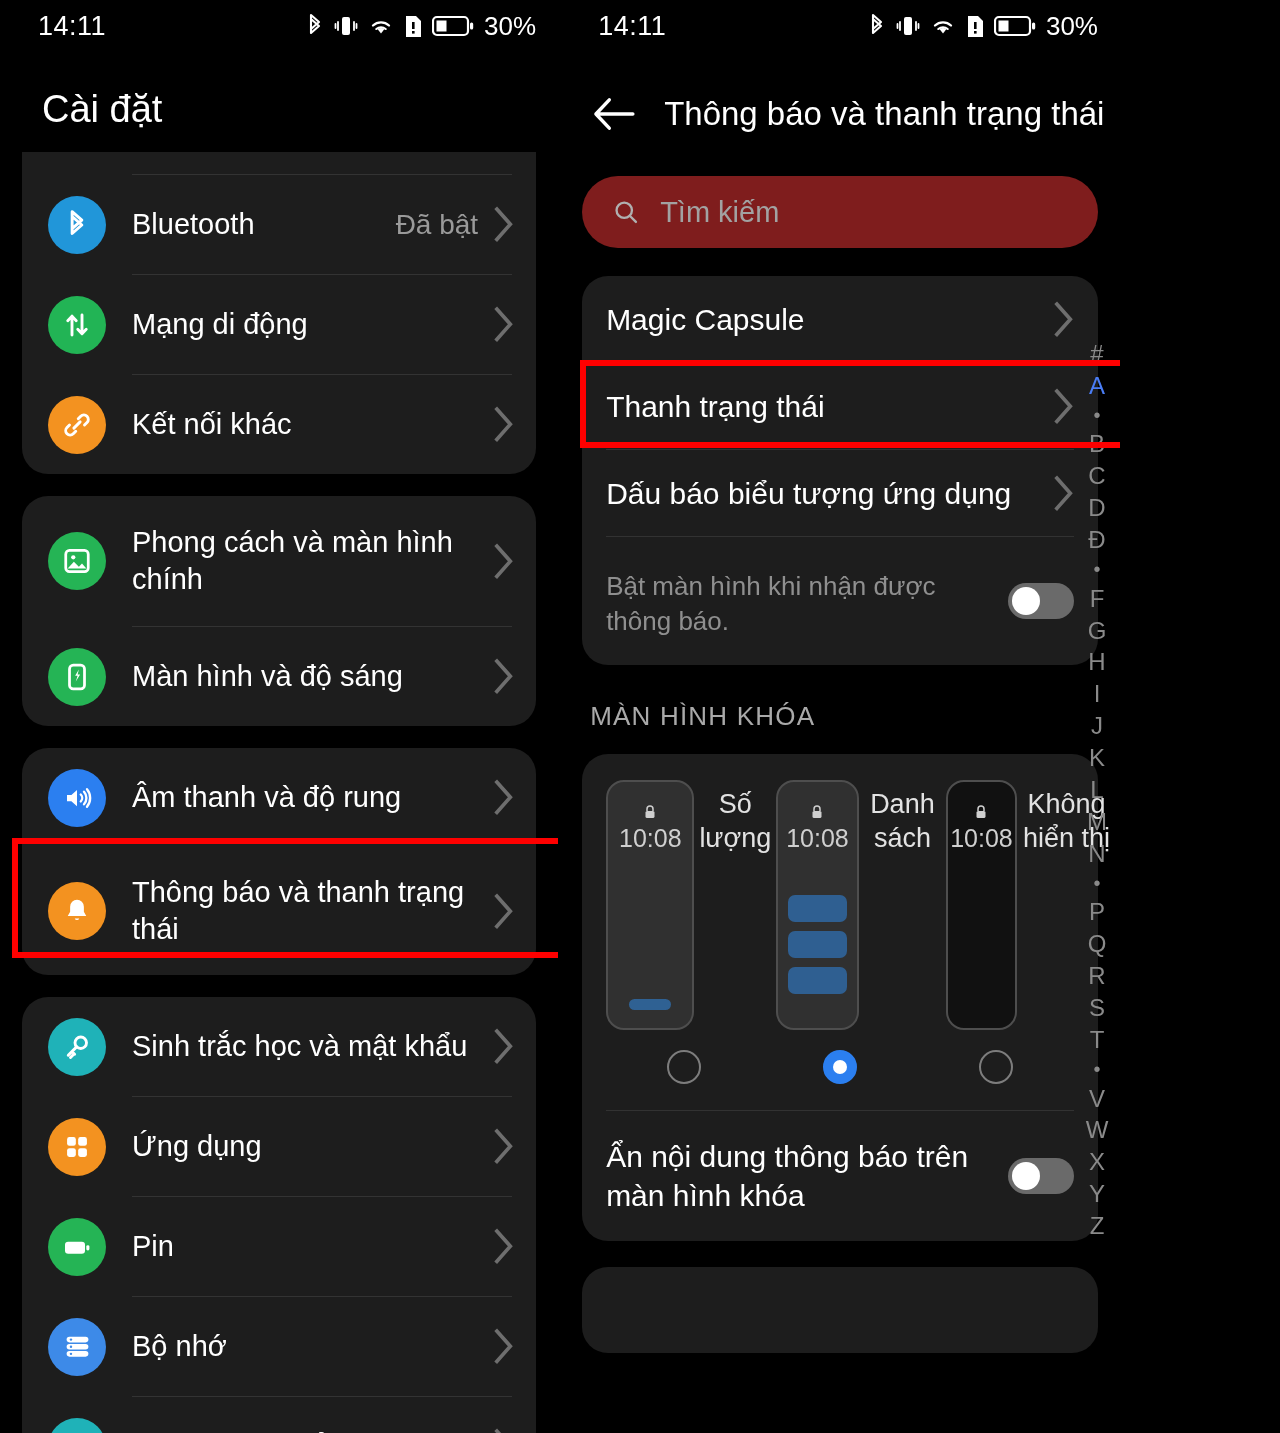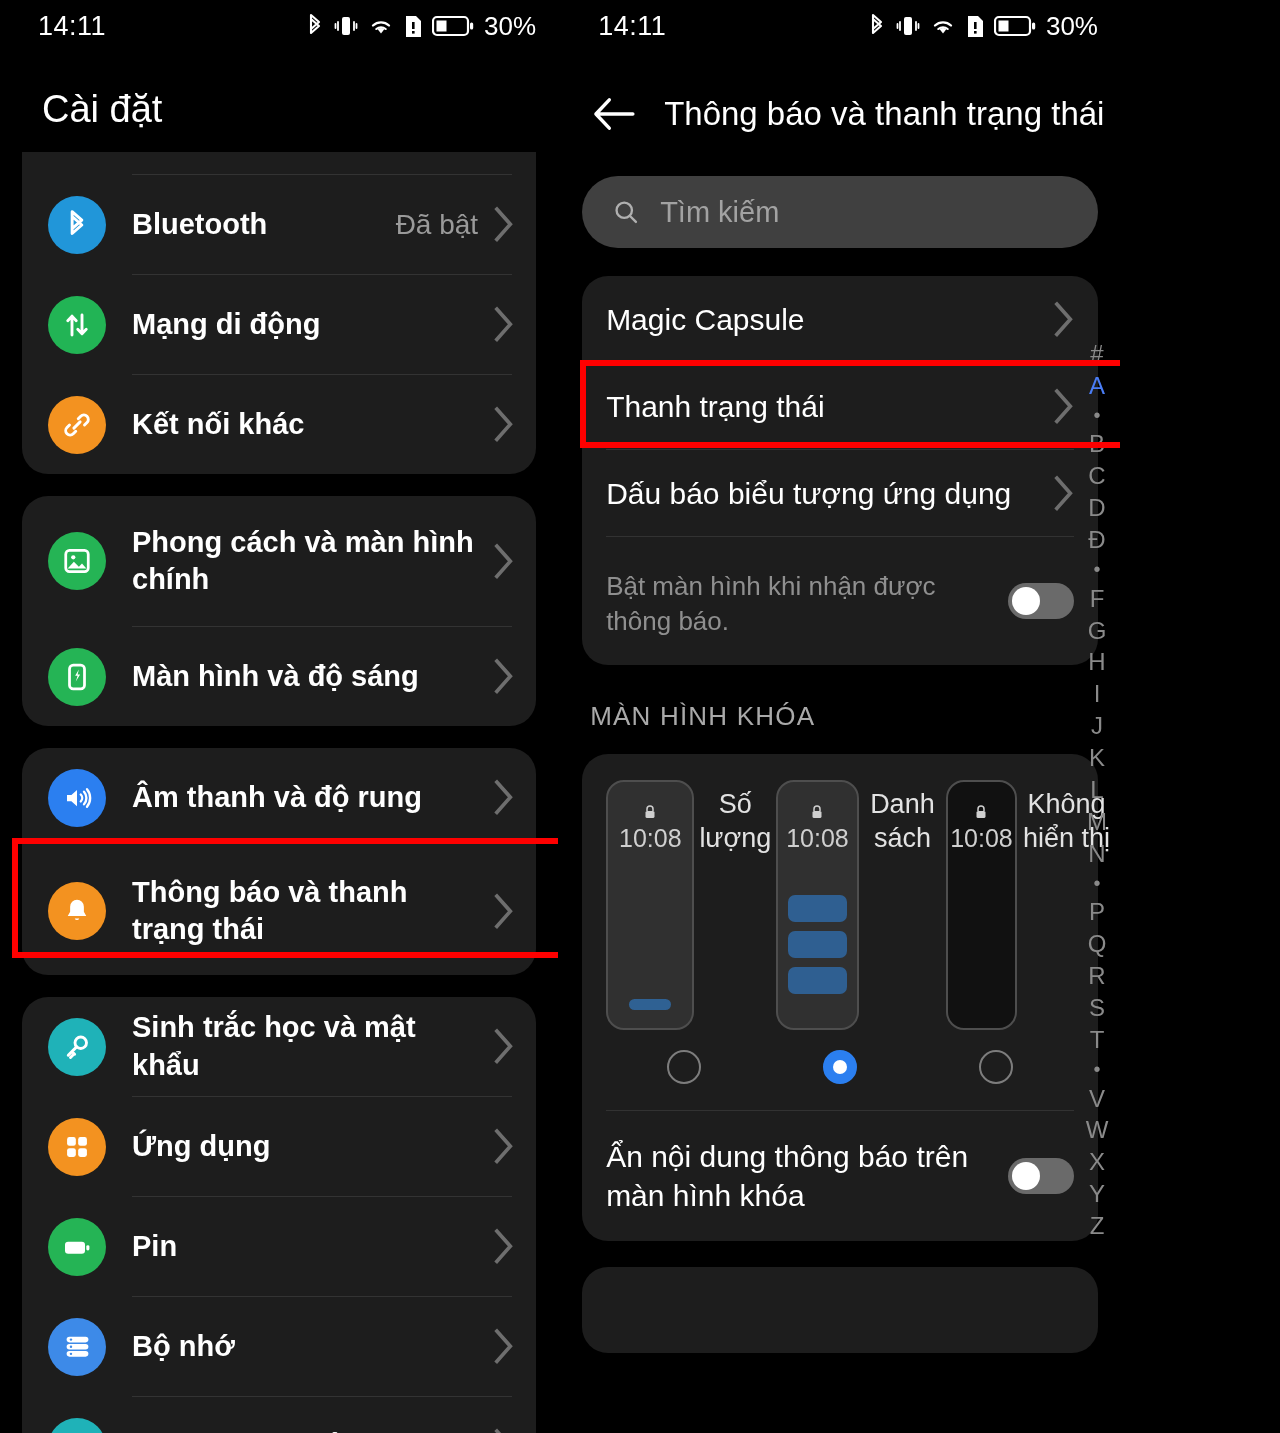--- a/index.html
+++ b/index.html
@@ -47,35 +47,35 @@
     display:flex; align-items:center; min-height:99px;
     padding:0 22px 0 26px; position:relative;
   }
   .row .ic {
     width:58px; height:58px; border-radius:50%; flex:none;
     display:flex; align-items:center; justify-content:center;
     margin-right:26px;
   }
   .row .ic svg { display:block; }
   .row .lbl {
-    flex:1; color:#fff; font-size:29px; line-height:1.28; padding-right:12px;font-weight:bold;
+    flex:1; color:#fff; font-size:29px; line-height:1.28; padding-right:12px;
   }
   .row .val { color:#9a9a9a; font-size:28px; margin-right:14px; white-space:nowrap; }
   .chev { width:22px; flex:none; color:#6e6e6e; }
   .divider { height:1px; background:#333; margin-left:110px; margin-right:24px; }
 
   
   .hl-box {
     position:absolute; border:6px solid #fe0000; pointer-events:none; z-index:40;
   }
 
   
   .r-scroll { position:absolute; top:52px; left:0; right:0; bottom:0; }
   .searchbar {
-    margin:6px 22px 28px 22px; height:72px; background:#404040;
+    margin:6px 22px 28px 22px; height:72px; background:#7f1d1d;
     border-radius:36px; display:flex; align-items:center; padding:0 30px;
     gap:20px;
   }
   .searchbar .ph { color:#a2a2a2; font-size:29px; }
   .rcard { background:#1d1d1d; border-radius:26px; margin:0 22px 26px 22px; }
   .rrow {
     display:flex; align-items:center; min-height:86px; padding:0 24px 0 24px;
   }
   .rrow .rlbl { flex:1; color:#fff; font-size:30px; line-height:1.3; }
   .rdiv { height:1px; background:#323232; margin:0 24px; }

